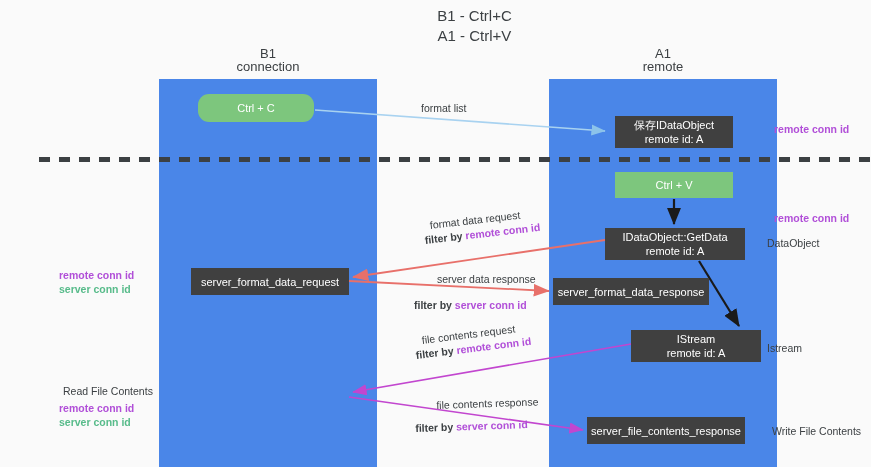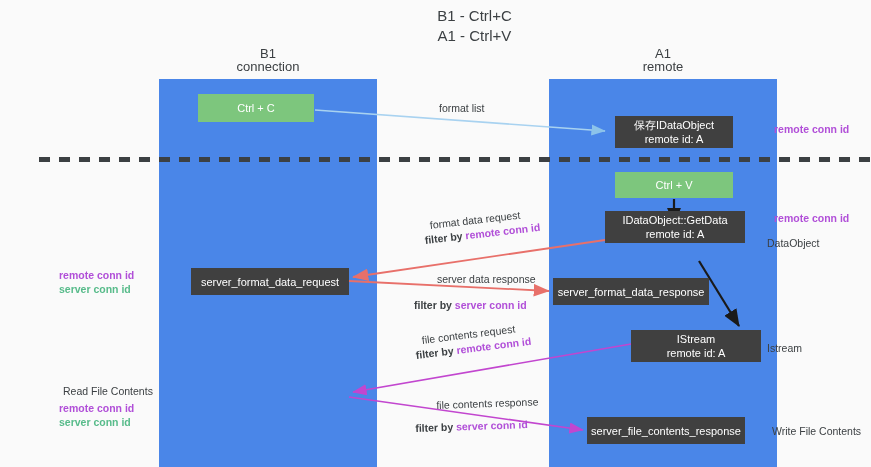--- a/index.html
+++ b/index.html
@@ -30,24 +30,24 @@
   
   .node{
     position:absolute;box-sizing:border-box;
     display:flex;flex-direction:column;align-items:center;justify-content:center;
     text-align:center;color:#ffffff;font-size:11px;line-height:14px;
   }
   .node.orange{background:#404040;}
   .node.green{background:#7dc67d;}
   .node .l2{font-size:11px;}
 
-  #n-ctrlc{left:159px;top:94px;width:116px;height:28px;}
+  #n-ctrlc{left:159px;top:94px;width:116px;height:28px;border-radius:11px;}
   #n-saveido{left:576px;top:116px;width:118px;height:32px;}
   #n-ctrlv{left:576px;top:172px;width:118px;height:26px;}
-  #n-getdata{left:566px;top:211px;width:140px;height:32px;}
+  #n-getdata{left:566px;top:228px;width:140px;height:32px;}
   #n-sfdreq{left:152px;top:268px;width:158px;height:27px;}
   #n-sfdresp{left:514px;top:278px;width:156px;height:27px;}
   #n-istream{left:592px;top:330px;width:130px;height:32px;}
   #n-sfcreq{left:152px;top:383px;width:158px;height:27px;}
   #n-sfcresp{left:548px;top:417px;width:158px;height:27px;}
 
   
   #divider{
     position:absolute;left:0;top:157px;width:871px;height:5px;
     background-image:repeating-linear-gradient(to right,#3c4043 0 11px,transparent 11px 20px);
@@ -67,21 +67,21 @@
   #s-left-mid{left:20px;top:268px;}
   #s-left-read{left:24px;top:384px;color:#3c4043;font-weight:normal;}
   #s-left-bot{left:20px;top:401px;}
 
   
   .elabel{
     position:absolute;font-size:10.5px;line-height:14px;color:#3c4043;
     white-space:nowrap;transform-origin:left top;
   }
 
-  #e-formatlist{left:400px;top:101px;}
+  #e-formatlist{left:382px;top:101px;}
   #e-fdr1{left:390px;top:218px;transform:rotate(-6.5deg);}
   #e-fdr2{left:385px;top:233px;transform:rotate(-6.5deg);font-weight:bold;}
   #e-fdresp1{left:398px;top:272px;}
   #e-fdresp2{left:375px;top:298px;font-weight:bold;}
   #e-fcr1{left:382px;top:333px;transform:rotate(-7deg);}
   #e-fcr2{left:376px;top:348px;transform:rotate(-7deg);font-weight:bold;}
   #e-fcresp1{left:397px;top:398px;transform:rotate(-2deg);}
   #e-fcresp2{left:376px;top:421px;transform:rotate(-2deg);font-weight:bold;}
 
   svg#wires{position:absolute;left:0;top:0;width:871px;height:467px;overflow:visible;}

